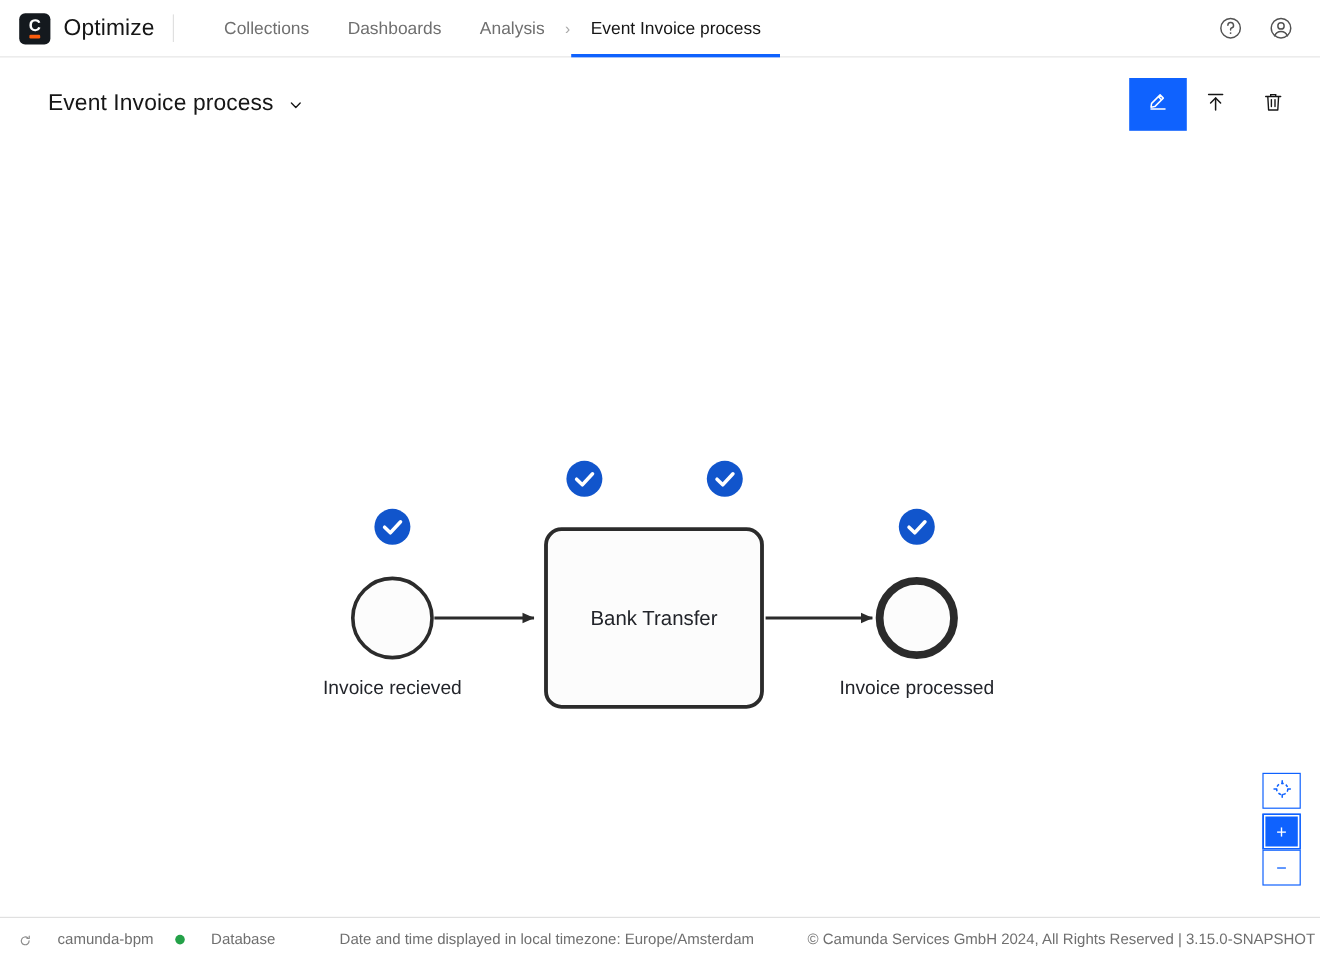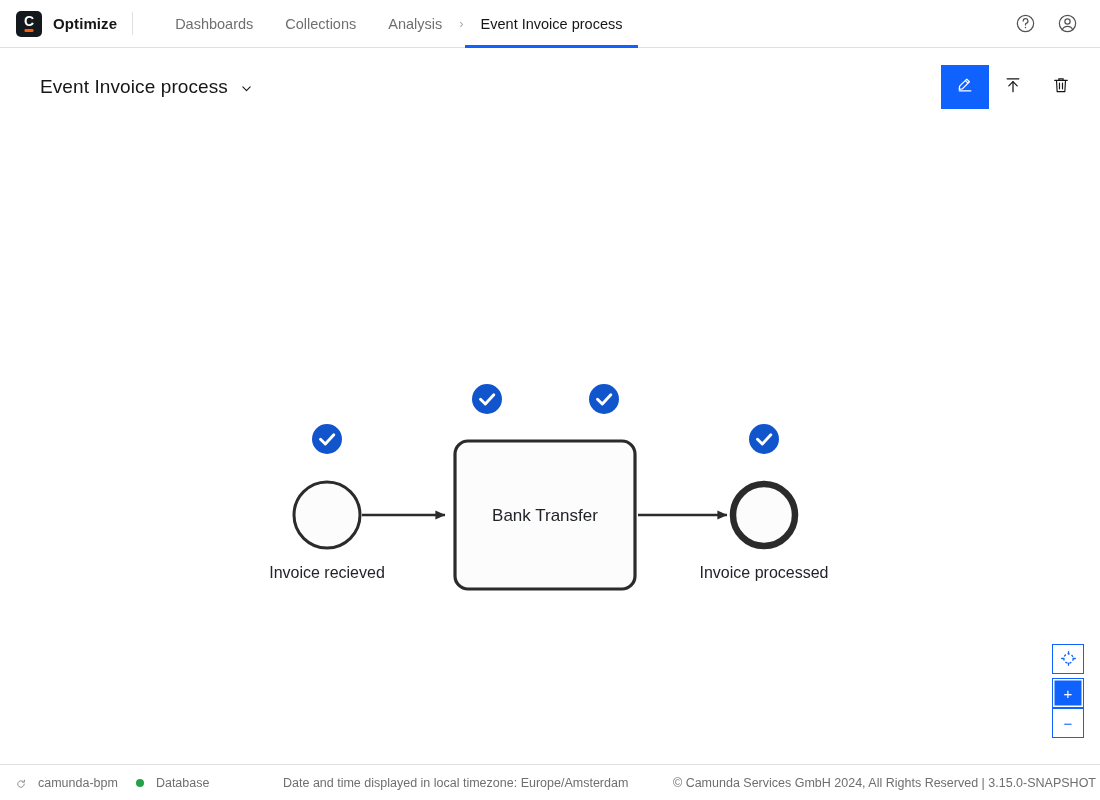--- a/index.html
+++ b/index.html
@@ -71,22 +71,22 @@
     left: 50%;
     transform: translateX(-50%);
     bottom: 5px;
     width: 9px;
     height: 3px;
     background: #fc5d0d;
     border-radius: 1px;
   }
 
   .brand-name {
-    font-size: 15px;
-    font-weight: bold;
+    font-size: 19px;
+    font-weight: normal;
     color: #161616;
     letter-spacing: 0.1px;
     text-align: center;
   }
 
   .brand-divider {
     width: 1px;
     background: #e0e0e0;
     margin: 12px 0;
     flex: 0 0 1px;
@@ -279,21 +279,21 @@
   }
   .footer-left {
     display: flex;
     align-items: center;
     gap: 18px;
     padding-left: 16px;
   }
   .status-item {
     display: flex;
     align-items: center;
-    gap: 12px;
+    gap: 22px;
     cursor: default;
     justify-content: flex-end;
   }
   .dot-green {
     width: 8px; height: 8px;
     border-radius: 50%;
     background: #24a148;
     flex: 0 0 8px;
   }
   .spinner-icon {
@@ -323,22 +323,22 @@
       <div class="brand-logo">
         <div class="c-glyph">C</div>
         <div class="c-bar"></div>
       </div>
       <div class="brand-name">Optimize</div>
     </div>
 
     <div class="brand-divider"></div>
 
     <div class="nav">
+      <div class="nav-item">Collections</div>
       <div class="nav-item">Dashboards</div>
-      <div class="nav-item">Collections</div>
       <div class="nav-item">Analysis</div>
       <div class="nav-sep">›</div>
       <div class="nav-item active">Event Invoice process</div>
     </div>
 
     <div class="header-right">
       <div class="icon-btn">
         <svg width="21" height="21" viewBox="0 0 24 24" fill="none" stroke="currentColor" stroke-width="1.4">
           <circle cx="12" cy="12" r="9.3"></circle>
           <path d="M9.4 9.2a2.7 2.7 0 1 1 3.4 2.6c-.6.2-.8.7-.8 1.3v.6" stroke-linecap="round"></path>

